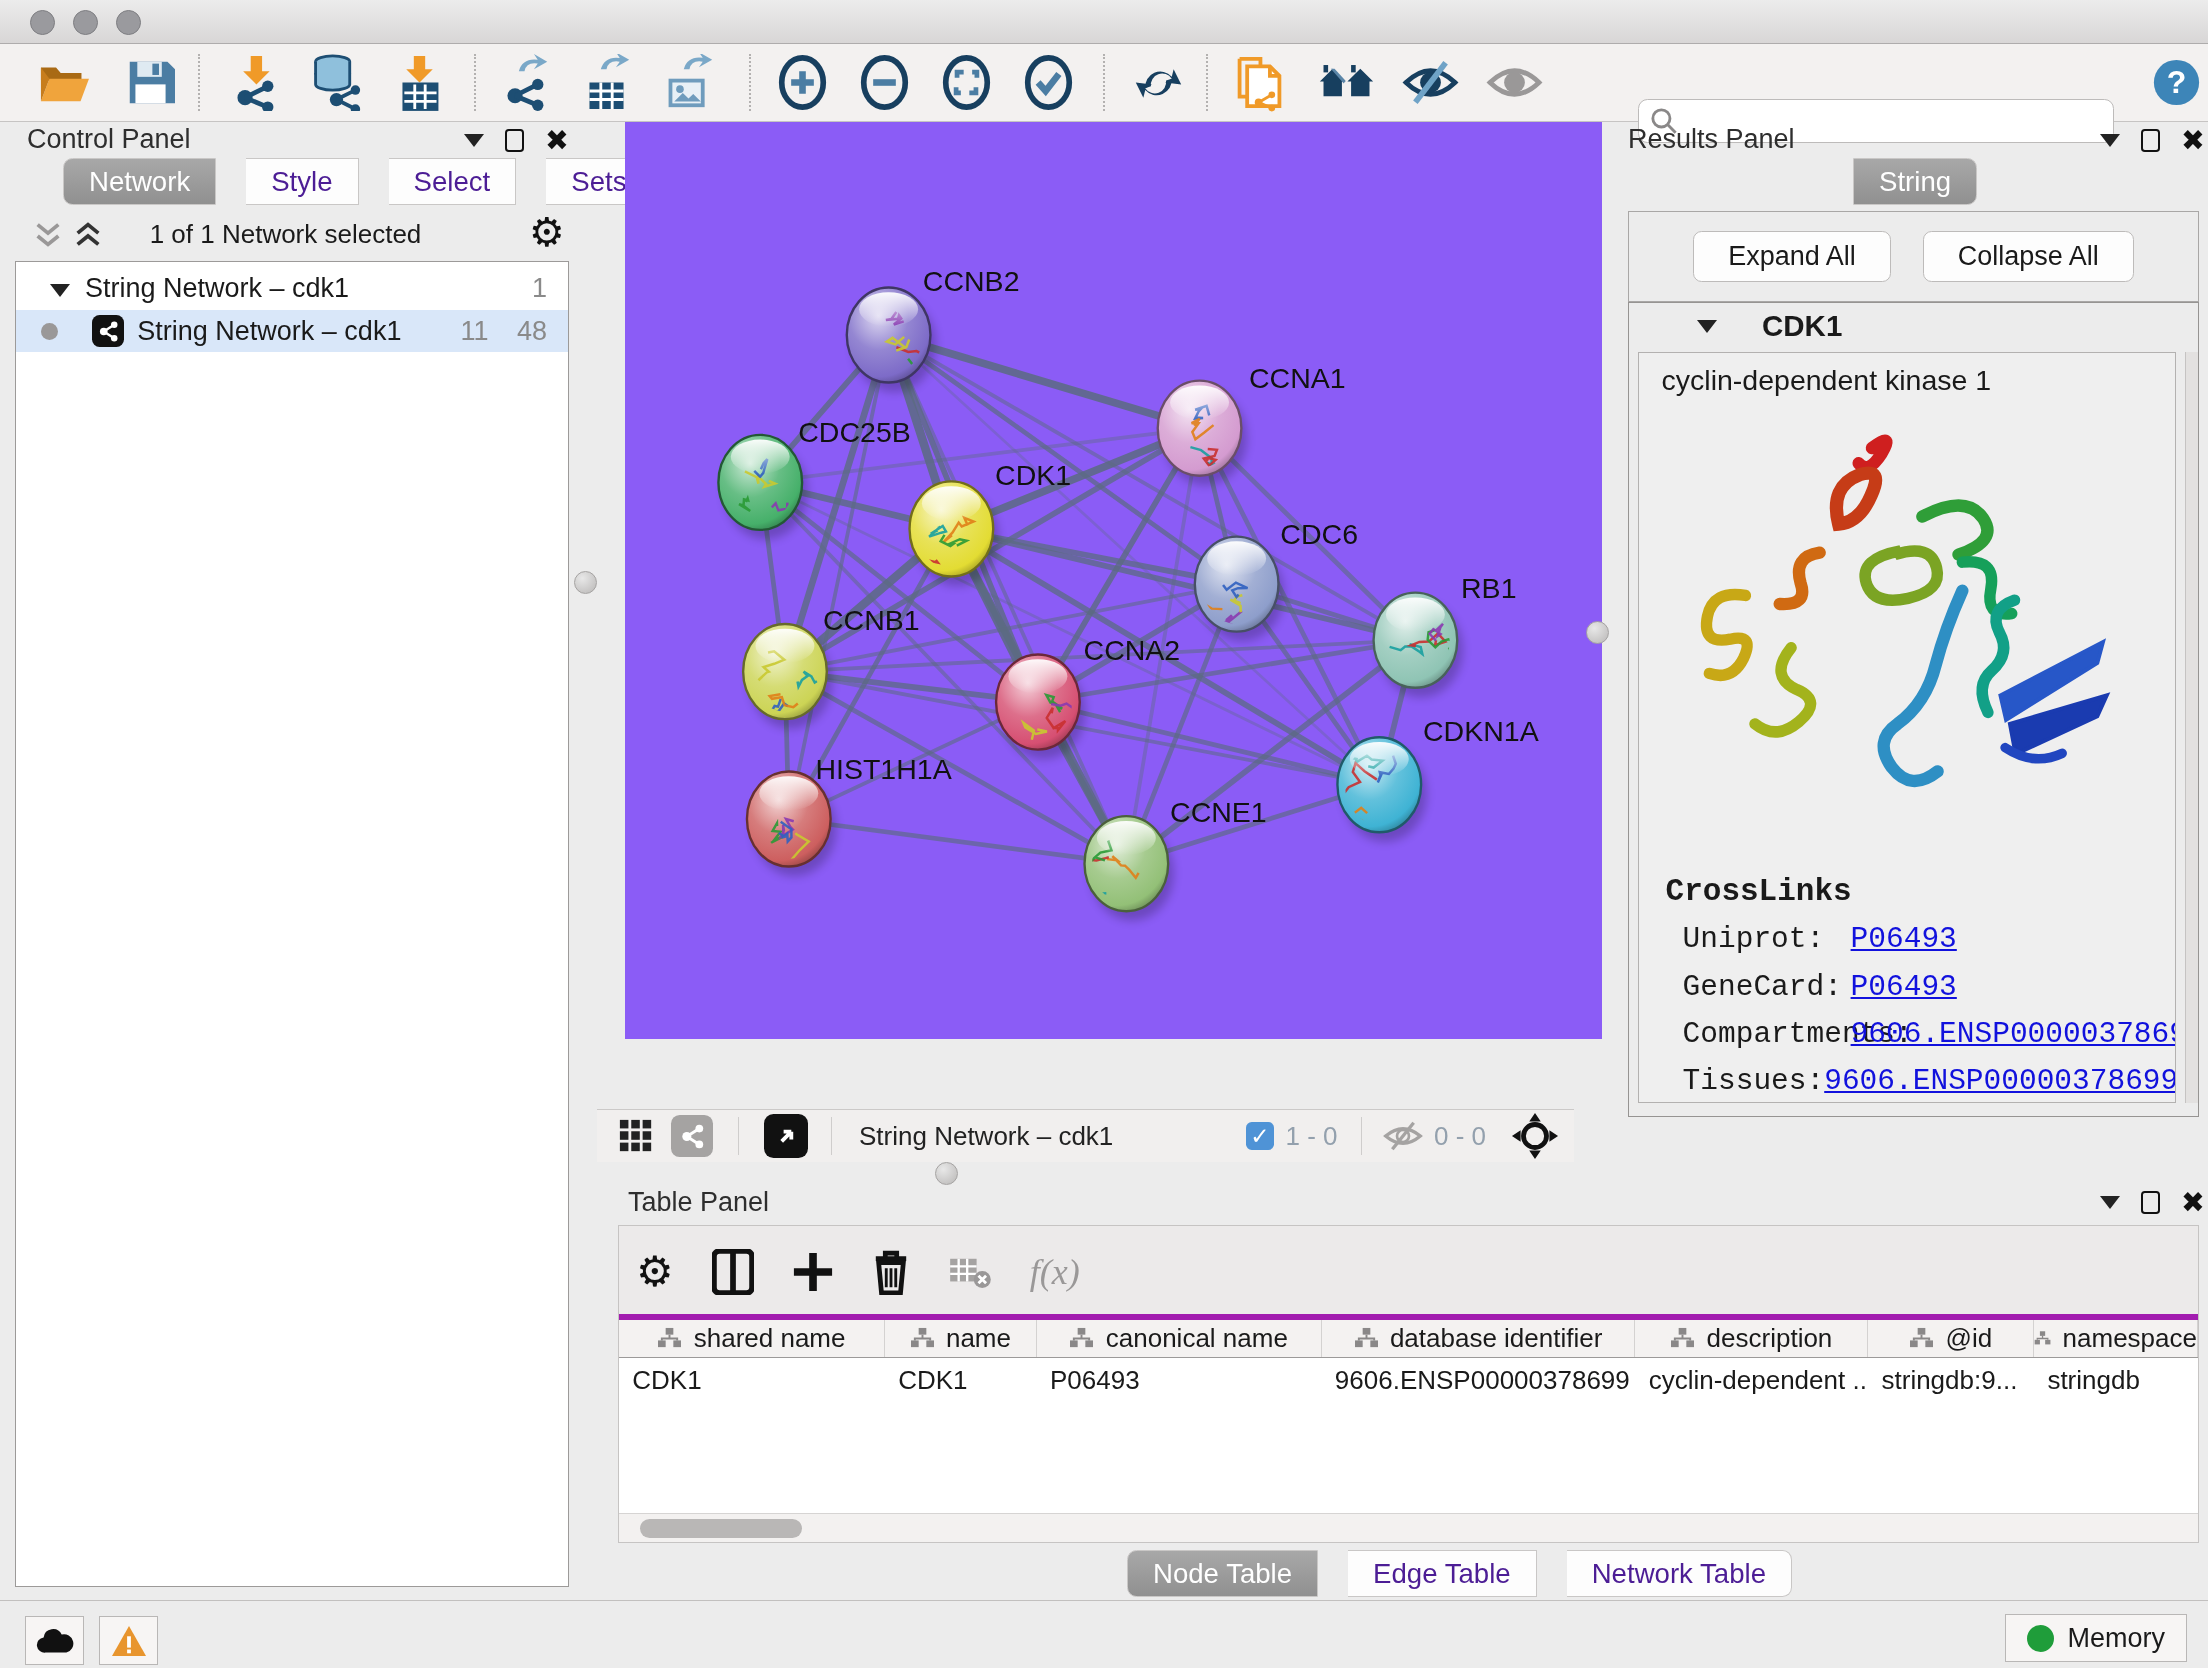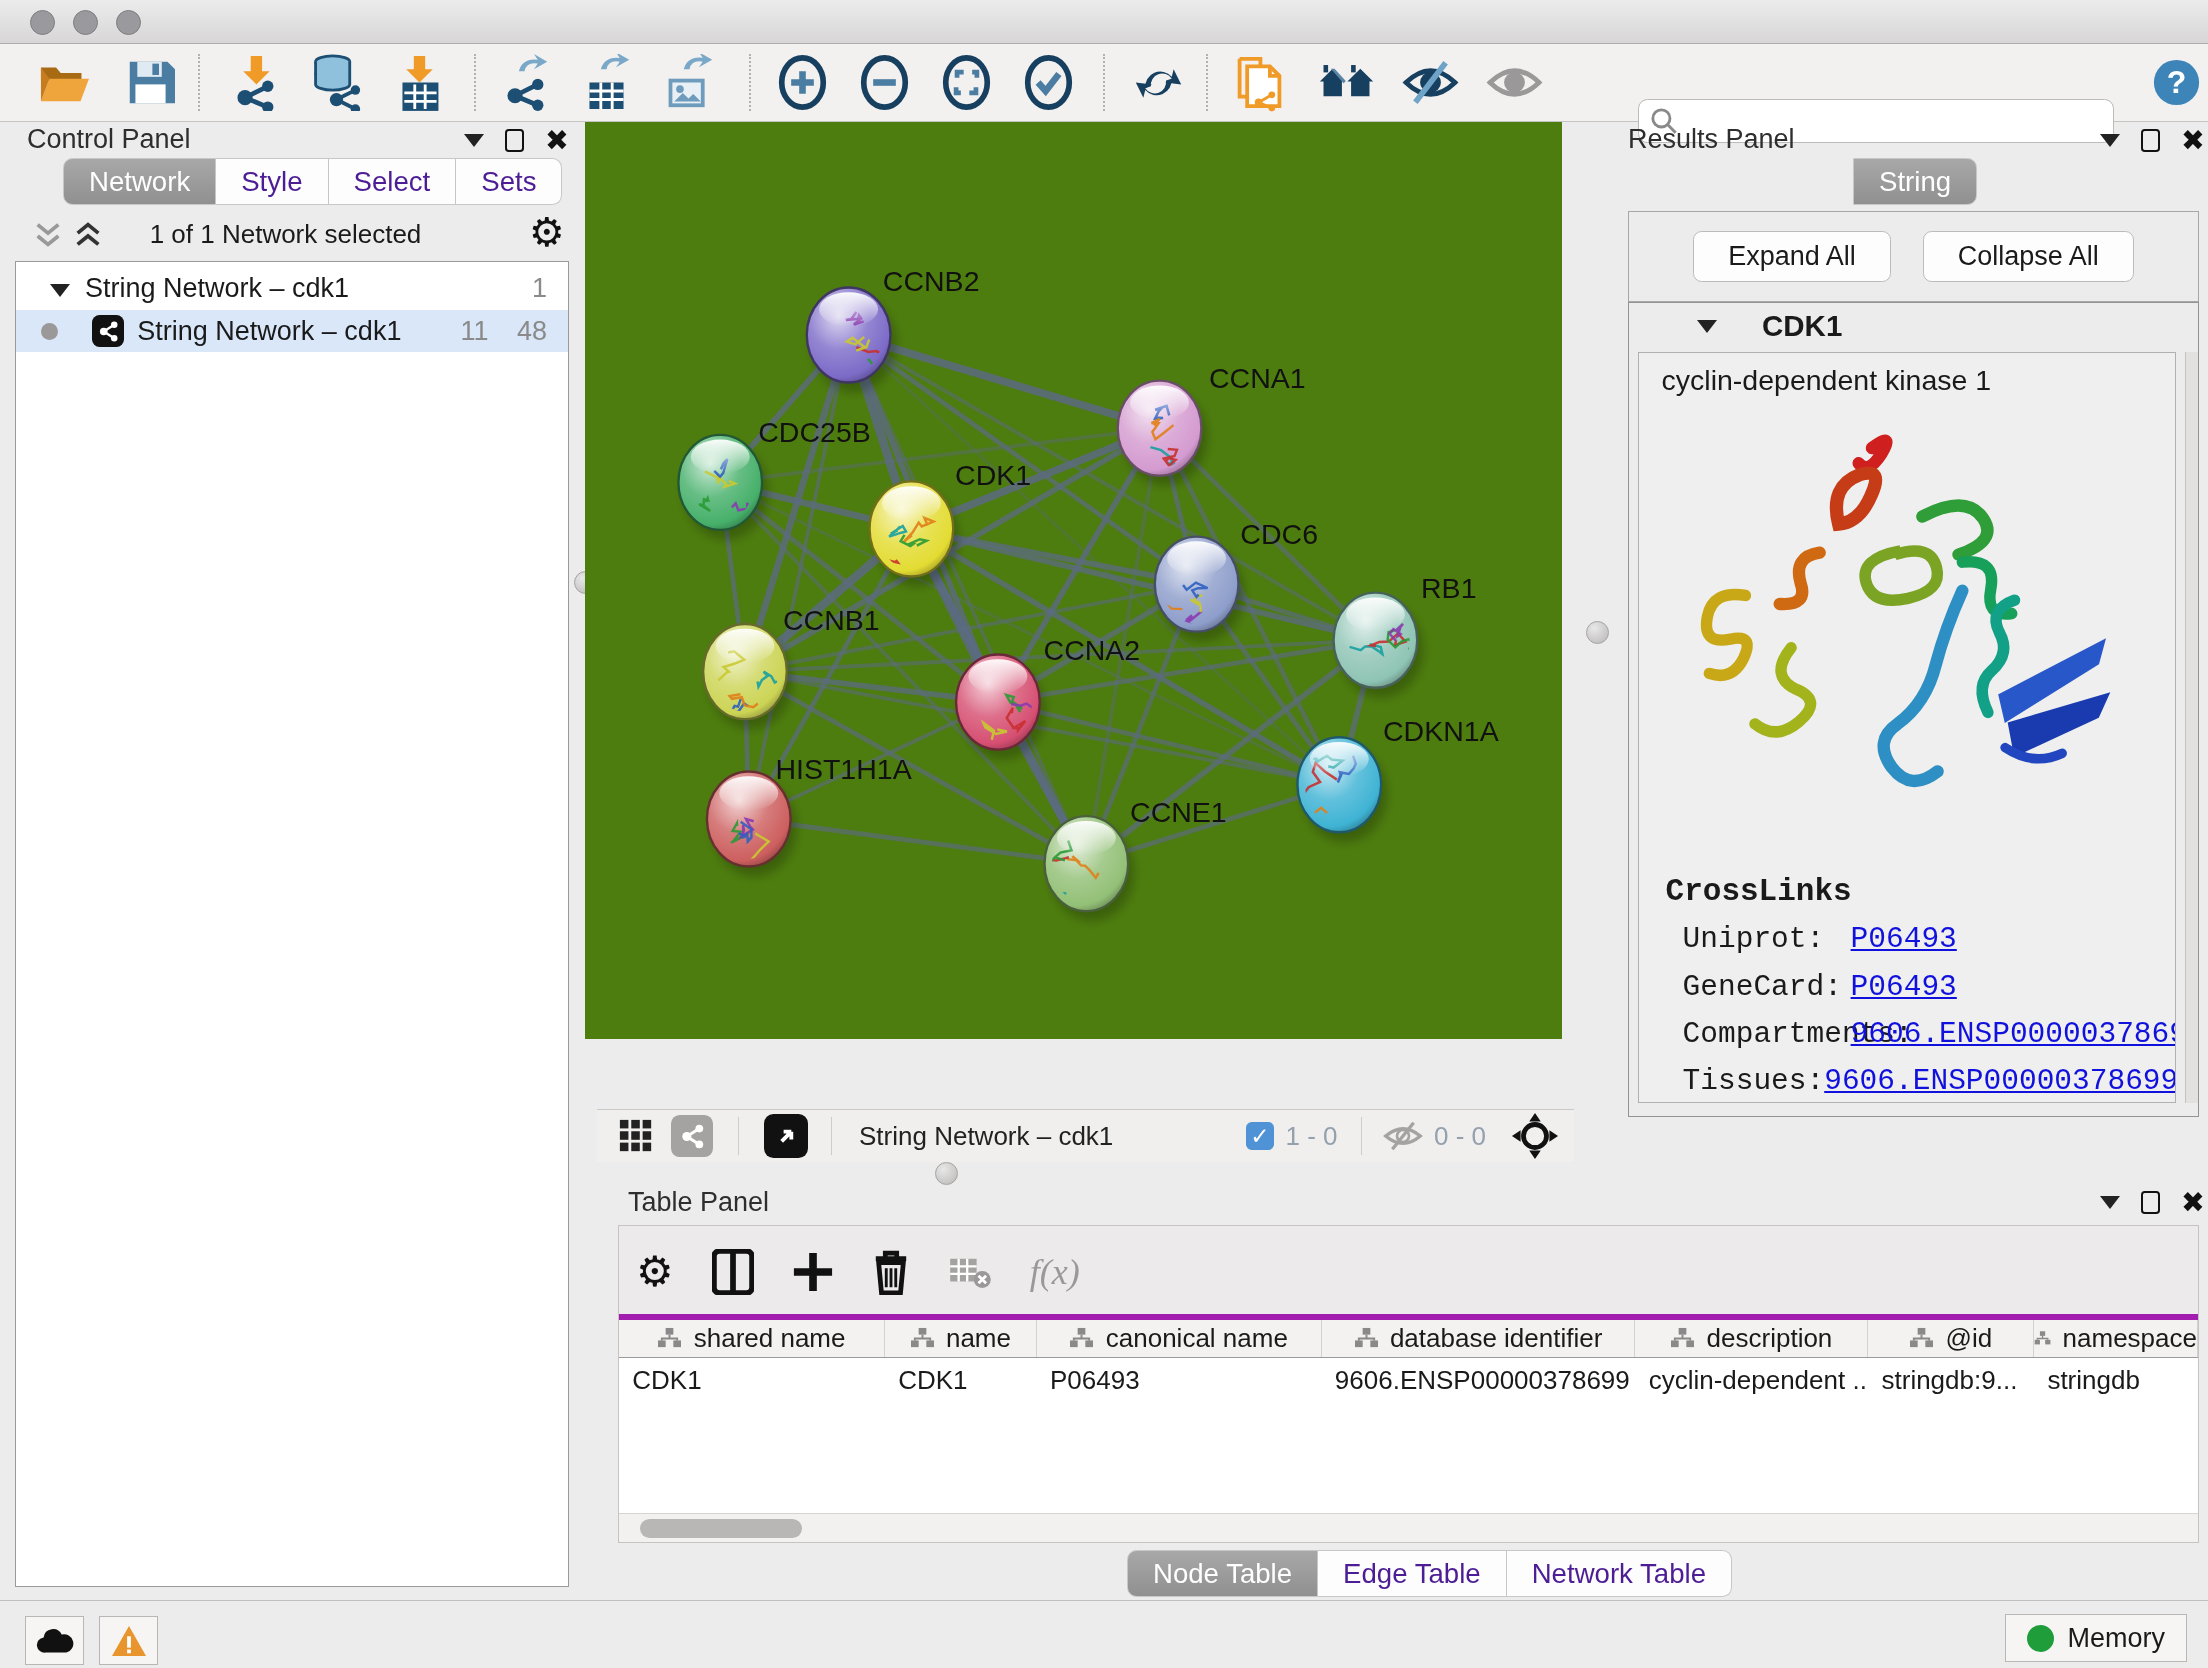--- a/index.html
+++ b/index.html
@@ -30,21 +30,21 @@
   
   .panel-title { font-size:27px; color:#2e2e2e; }
   .win-ctl { display:inline-block; }
   .ctl-tri { width:0; height:0; border-left:10.5px solid transparent;
     border-right:10.5px solid transparent; border-top:13.3px solid #222; }
   .ctl-box { width:21px; height:23px; border:2.9px solid #111; border-radius:3.8px; }
   .ctl-x { font-size:28.5px; font-weight:bold; color:#111;
     font-family:"DejaVu Sans",sans-serif; line-height:23px; }
 
   
-  .seg { display:flex; }
+  .seg { display:flex;gap:30px; }
   .seg .tab { font-size:27.6px; padding:6.7px 25px; background:#fdfdfd; color:#4c1d95;
     border:1px solid #c9c7c6; border-left:none; white-space:nowrap; }
   .seg .tab:first-child { border-left:1px solid #c9c7c6;
     border-radius:9.5px 0 0 9.5px; }
   .seg .tab:last-child { border-radius:0 9.5px 9.5px 0;text-align:right; }
   .seg .tab.selected { background:linear-gradient(#a8a8a8,#909090); color:#fff; }
 
   
   #control-header { left:27px; top:124px; }
   #cp-ctls { left:464px; top:129px; width:105px; display:flex; gap:21px; align-items:center; }
@@ -56,21 +56,21 @@
     font-size:40px; color:#111; }
   #net-list { left:15px; top:261px; width:554px; height:1326px; background:#ffffff;
     border:1.9px solid #9c9a99; }
   .tree-row { position:absolute; left:0; width:100%; height:42px; display:flex;
     align-items:center; font-size:27px; }
   .tree-count { color:#8a8a8a; font-size:27px; }
   #share-badge { width:32px; height:32px; background:#111; border-radius:7.6px;
     display:flex; align-items:center; justify-content:center; margin-right:13.3px; }
 
   
-  #canvas { left:585px; top:122px; width:977px; height:917px; background:#4d7c0f; }
+  #canvas { left:625px; top:122px; width:977px; height:917px; background:#8b5cf6; }
   #canvas-footer { left:597px; top:1109px; width:977px; height:53px; background:#f1efee;
     border-top:1px solid #cbc9c8; display:flex; align-items:center; }
   #cf-title { font-size:26px; color:#222; }
   .cf-num { font-size:26px; color:#93a0ad; }
   .vline { width:1px; height:38px; background:#cfcdcc; }
   #checkbox { width:28.5px; height:28.5px; background:#4f93d6; border-radius:5.7px;
     color:#fff; font-size:23px; display:flex; align-items:center; justify-content:center;
     font-family:"DejaVu Sans",sans-serif; }
   .grab-dot { position:absolute; width:23px; height:23px; border-radius:50%;
     background:radial-gradient(circle at 35% 30%, #e8e8e8, #b9b7b6); 

